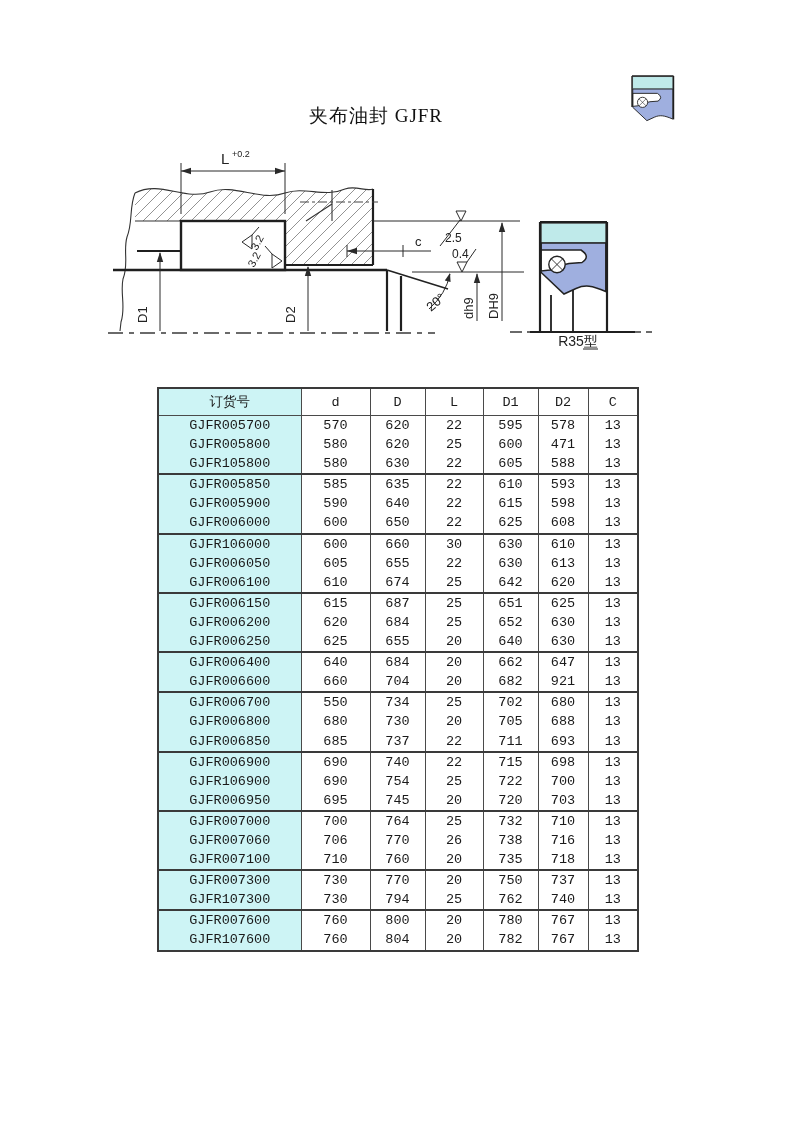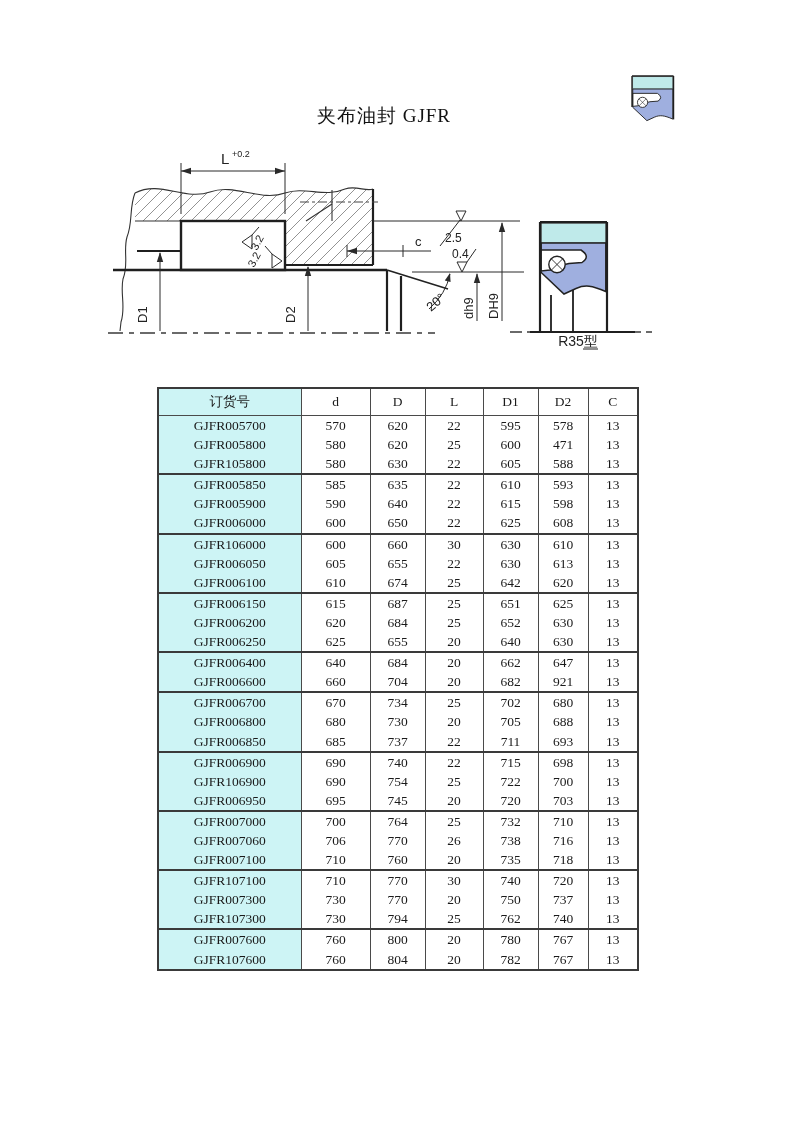--- a/index.html
+++ b/index.html
@@ -1,34 +1,34 @@
 <!DOCTYPE html>
 <html style="--seal-body: #9fafdf; --seal-fabric: #bfeaea; --table-highlight: #cdf4f5;"><head>
 <meta charset="utf-8">
 <style>
   html,body{margin:0;padding:0;background:#fff;}
   #page{position:relative;width:793px;height:1122px;background:#ffffff;overflow:hidden;
         font-family:"Liberation Serif", serif;color:#1a1a1a;}
-  #page-title{position:absolute;top:103px;left:11px;width:746px;text-align:center;
+  #page-title{position:absolute;top:103px;left:3px;width:746px;text-align:center;
         font-size:19px;letter-spacing:1px;color:#111;}
   #drawing-svg{position:absolute;left:100px;top:60px;width:600px;height:310px;}
   .thin{stroke:#333;stroke-width:1.1;fill:none;}
   .med{stroke:#222;stroke-width:1.6;fill:none;}
   .thick{stroke:#1f1f1f;stroke-width:2.2;fill:none;}
   .xthick{stroke:#1f1f1f;stroke-width:2.4;fill:none;}
   .dimline{stroke:#2a2a2a;stroke-width:1;fill:none;}
   .arrow{fill:#2a2a2a;stroke:none;}
   .dimtext{font-family:"Liberation Sans", sans-serif;fill:#222;}
   .seal-fabric{fill:var(--seal-fabric,#bfeaea);stroke:#333;stroke-width:0.9;}
   .seal-body{fill:var(--seal-body,#9fafdf);stroke:#222;stroke-width:1.5;fill-rule:evenodd;}
   .spring{fill:#ffffff;stroke:#222;stroke-width:1.4;}
   
   #spec-table-wrap{position:absolute;left:157px;top:387px;}
   table.spec{border-collapse:collapse;table-layout:fixed;width:480px;
-        font-size:13.5px;font-family:Liberation Serif, serif;}
+        font-size:13.5px;font-family:Liberation Mono, monospace;}
   table.spec th, table.spec td{border-left:1.2px solid #4a4a4a;border-right:1.2px solid #4a4a4a;
         text-align:center;vertical-align:middle;padding:0;font-weight:normal;overflow:hidden;}
   table.spec{border:2px solid #3a3a3a;}
   table.spec thead th{height:26px;border-bottom:1.4px solid #4a4a4a;}
   table.spec tbody td{height:19.1px;line-height:19.1px;}
   table.spec .colhl{background:var(--table-highlight,#cdf4f5);}
   table.spec tr.group-end td{border-bottom:2px solid #3a3a3a;}
 </style>
 </head>
 <body>
@@ -309,21 +309,21 @@
             <td class="colhl">GJFR006600</td>
             <td>660</td>
             <td>704</td>
             <td>20</td>
             <td>682</td>
             <td>921</td>
             <td>13</td>
           </tr>
           <tr>
             <td class="colhl">GJFR006700</td>
-            <td>670</td>
+            <td>550</td>
             <td>734</td>
             <td>25</td>
             <td>702</td>
             <td>680</td>
             <td>13</td>
           </tr>
           <tr>
             <td class="colhl">GJFR006800</td>
             <td>680</td>
             <td>730</td>
@@ -389,29 +389,20 @@
           <tr class="group-end">
             <td class="colhl">GJFR007100</td>
             <td>710</td>
             <td>760</td>
             <td>20</td>
             <td>735</td>
             <td>718</td>
             <td>13</td>
           </tr>
           <tr>
-            <td class="colhl">GJFR107100</td>
-            <td>710</td>
-            <td>770</td>
-            <td>30</td>
-            <td>740</td>
-            <td>720</td>
-            <td>13</td>
-          </tr>
-          <tr>
             <td class="colhl">GJFR007300</td>
             <td>730</td>
             <td>770</td>
             <td>20</td>
             <td>750</td>
             <td>737</td>
             <td>13</td>
           </tr>
           <tr class="group-end">
             <td class="colhl">GJFR107300</td>

